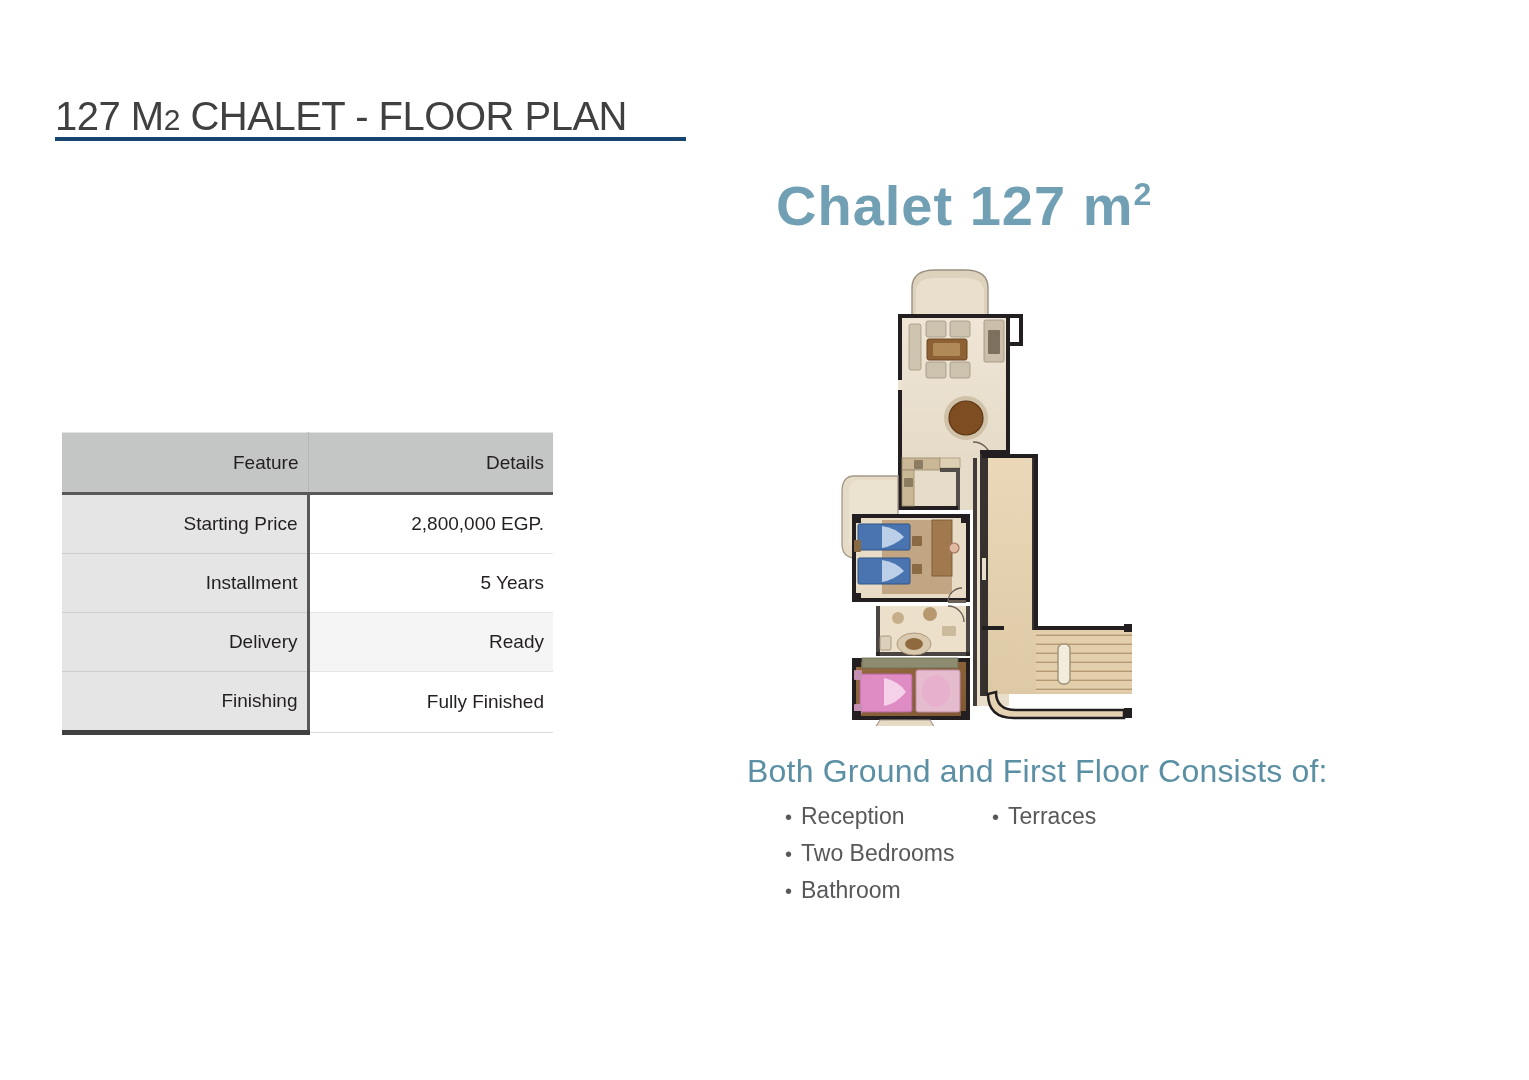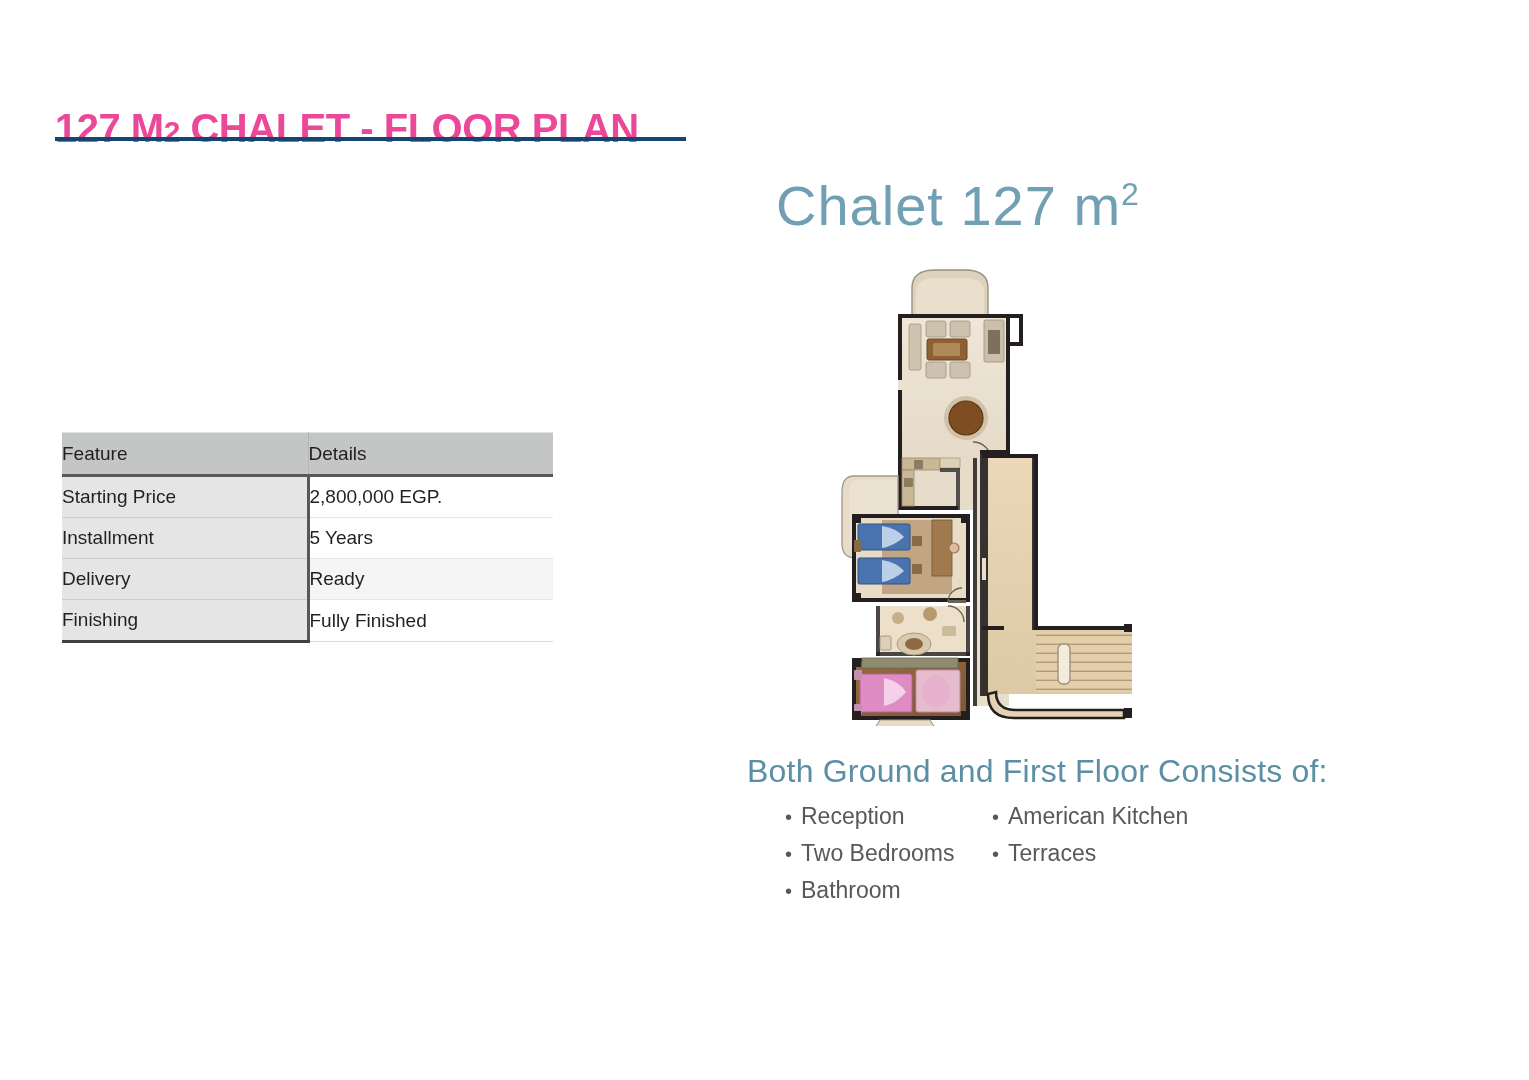--- a/index.html
+++ b/index.html
@@ -13,24 +13,24 @@
     position: relative;
     overflow: hidden;
     font-family: "Liberation Sans", sans-serif;
     -webkit-font-smoothing: antialiased;
   }
 
   
   #page-title {
     position: absolute;
     left: 55px;
-    top: 108px;
+    top: 96px;
     font-size: 40px;
-    font-weight: bold;
-    color: #ec4899;
+    font-weight: normal;
+    color: #404040;
     letter-spacing: -0.5px;
     white-space: nowrap;
     line-height: 1;
   }
   #page-title .sup2 {
     font-size: 30px;
     vertical-align: baseline;
   }
   #title-underline {
     position: absolute;
@@ -47,64 +47,64 @@
     left: 62px;
     top: 432px;
     width: 491px;
     border-collapse: collapse;
     table-layout: fixed;
   }
   #specs-table th, #specs-table td {
     font-size: 19px;
     font-weight: normal;
     color: #231f20;
-    text-align: left;
-    padding: 0;
+    text-align: right;
+    padding: 9px;
     height: 40px;
     vertical-align: middle;
   }
   #specs-table col.c-feature { width: 246px; }
   #specs-table col.c-details { width: 245px; }
 
   #specs-table thead th {
     background: #c3c6c5;
     border-bottom: 3px solid #58585a;
     border-top: 1px solid #e2e2e2;
     height: 41px;
   }
   #specs-table thead th.th-feature { border-right: 1px solid #b4b7b6; }
 
   #specs-table tbody td.cell-feature {
     background: #e5e5e5;
     border-bottom: 1px solid #cdcdcd;
     border-right: 3px solid #58585a;
   }
   #specs-table tbody tr:last-child td.cell-feature {
-    border-bottom: 3px solid #404040;
+    border-bottom: 5px solid #404040;
     margin-top: 7px;
   }
   #specs-table tbody td.cell-details {
     background: #ffffff;
     border-bottom: 1px solid #e6e6e6;
   }
   #specs-table tbody tr.alt td.cell-details {
     background: #f5f5f5;
   }
   #specs-table tbody tr:last-child td.cell-details {
     border-bottom: 1px solid #dadada;
     margin-top: 32px;
   }
 
   
   #plan-heading {
     position: absolute;
     left: 776px;
     top: 178px;
     font-size: 56px;
-    font-weight: 400;
+    font-weight: 700;
     color: #71a0b4;
     letter-spacing: 1px;
     line-height: 1;
     white-space: nowrap;
   }
   #plan-heading .sup {
     font-size: 32px;
     vertical-align: super;
     line-height: 0;
   }
@@ -372,16 +372,15 @@
 
 <div id="consists-heading">Both Ground and First Floor Consists of:</div>
 
 <div id="features-list">
   <div class="feat-col col-a">
     <div class="feat-item"><span class="bullet">•</span><span>Reception</span></div>
     <div class="feat-item"><span class="bullet">•</span><span>Two Bedrooms</span></div>
     <div class="feat-item"><span class="bullet">•</span><span>Bathroom</span></div>
   </div>
   <div class="feat-col col-b">
-    <div class="feat-item"><span class="bullet">•</span><span>American Kitchen</span></div>
     <div class="feat-item"><span class="bullet">•</span><span>Terraces</span></div>
   </div>
 </div>
 
 </body></html>

